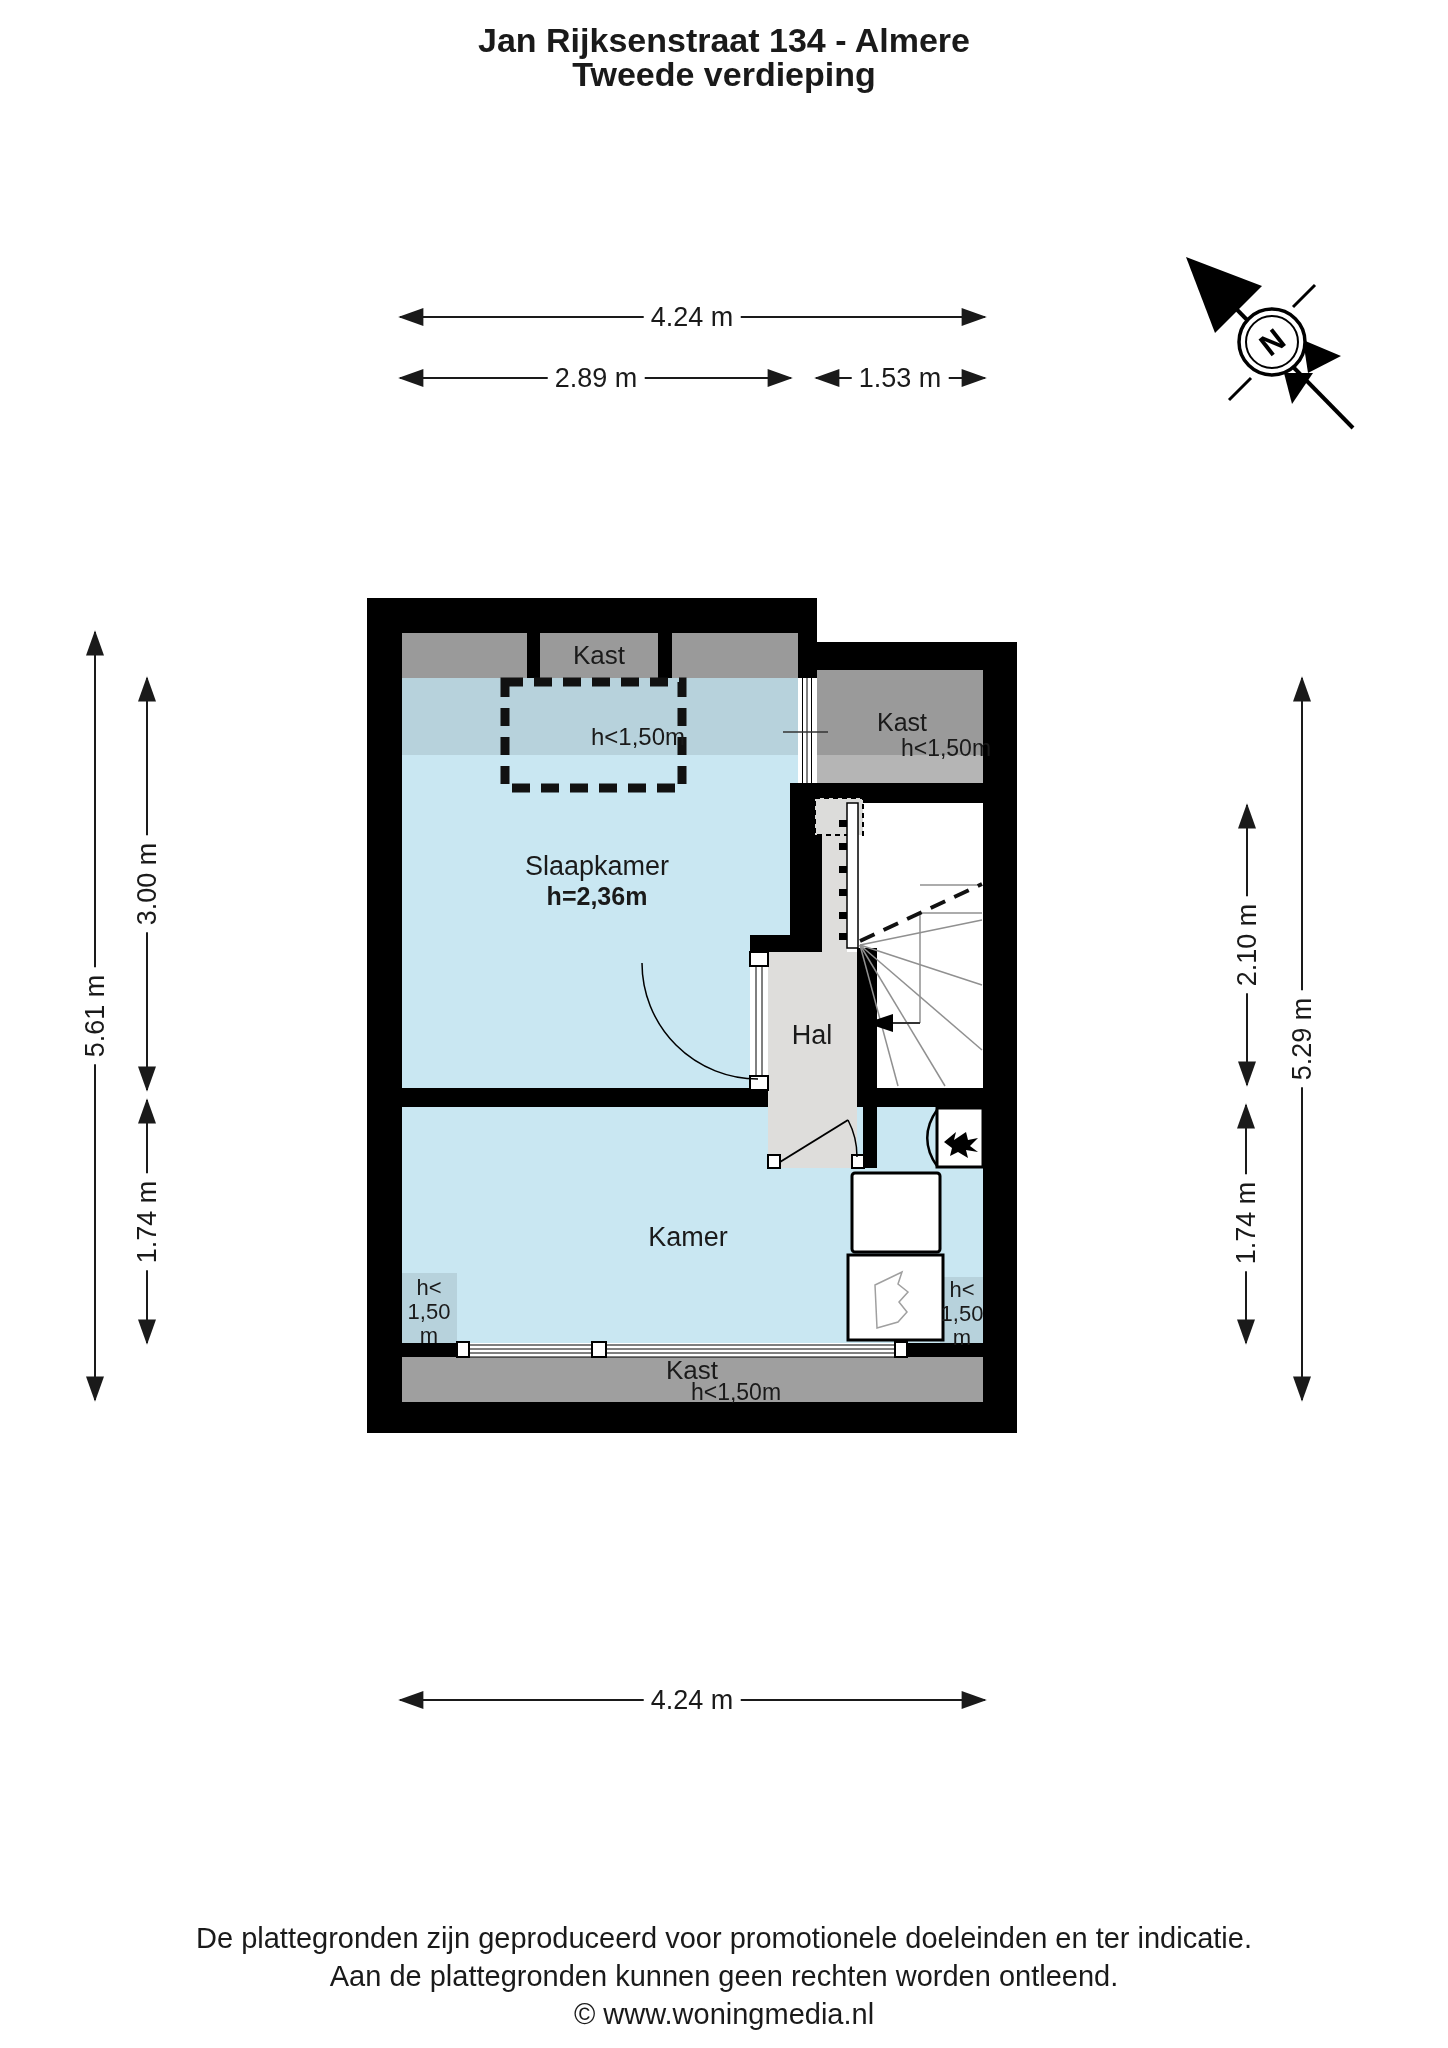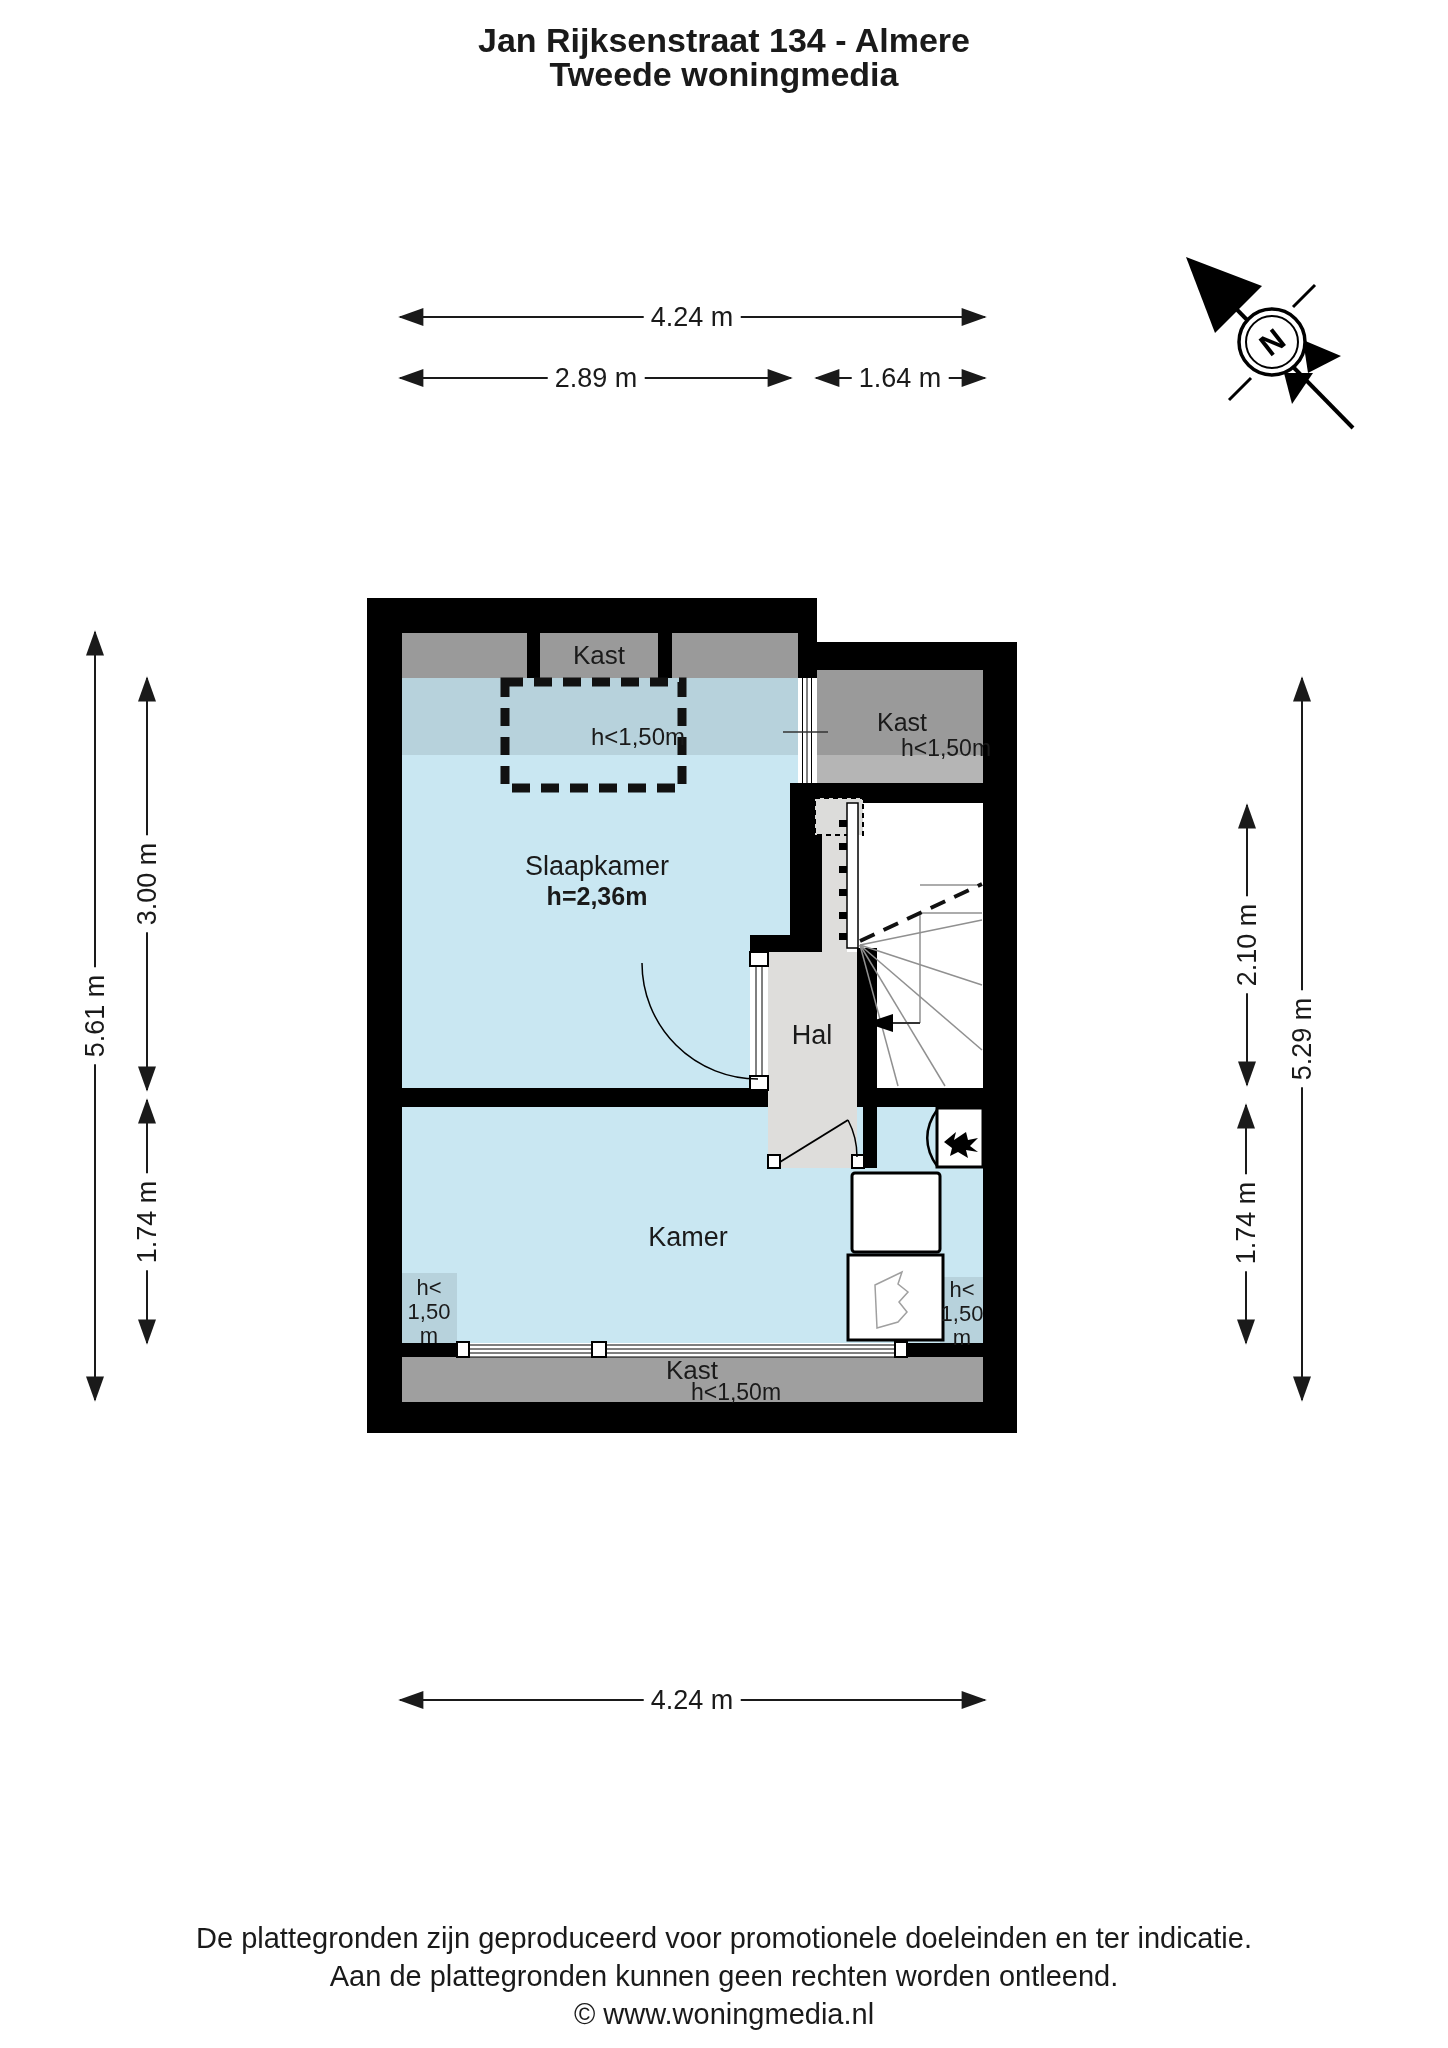--- a/index.html
+++ b/index.html
@@ -156,25 +156,25 @@
     <line x1="95" y1="632" x2="95" y2="1400" marker-start="url(#ah)" marker-end="url(#ah)"></line>
     <line x1="147" y1="678" x2="147" y2="1090" marker-start="url(#ah)" marker-end="url(#ah)"></line>
     <line x1="147" y1="1100" x2="147" y2="1343" marker-start="url(#ah)" marker-end="url(#ah)"></line>
     <line x1="1247" y1="805" x2="1247" y2="1085" marker-start="url(#ah)" marker-end="url(#ah)"></line>
     <line x1="1302" y1="678" x2="1302" y2="1400" marker-start="url(#ah)" marker-end="url(#ah)"></line>
     <line x1="1246" y1="1105" x2="1246" y2="1343" marker-start="url(#ah)" marker-end="url(#ah)"></line>
   </g>
 </svg>
 
   <div class="lbl title" style="left:724px;top:40px;">Jan Rijksenstraat 134 - Almere</div>
-  <div class="lbl title" style="left:724px;top:74px;">Tweede woningmedia</div>
+  <div class="lbl title" style="left:724px;top:74px;">Tweede verdieping</div>
 
   <div class="lbl dim" style="left:692px;top:317px;">4.24 m</div>
   <div class="lbl dim" style="left:596px;top:378px;">2.89 m</div>
-  <div class="lbl dim" style="left:900px;top:378px;">1.64 m</div>
+  <div class="lbl dim" style="left:900px;top:378px;">1.53 m</div>
   <div class="lbl dim" style="left:692px;top:1700px;">4.24 m</div>
   <div class="lbl dim rot" style="left:95px;top:1016px;">5.61 m</div>
   <div class="lbl dim rot" style="left:147px;top:884px;">3.00 m</div>
   <div class="lbl dim rot" style="left:147px;top:1222px;">1.74 m</div>
   <div class="lbl dim rot" style="left:1247px;top:945px;">2.10 m</div>
   <div class="lbl dim rot" style="left:1302px;top:1039px;">5.29 m</div>
   <div class="lbl dim rot" style="left:1246px;top:1223px;">1.74 m</div>
 
   <div class="lbl room" style="left:599px;top:655px;">Kast</div>
   <div class="lbl room" style="left:902px;top:722px;font-size:25px;">Kast</div>

